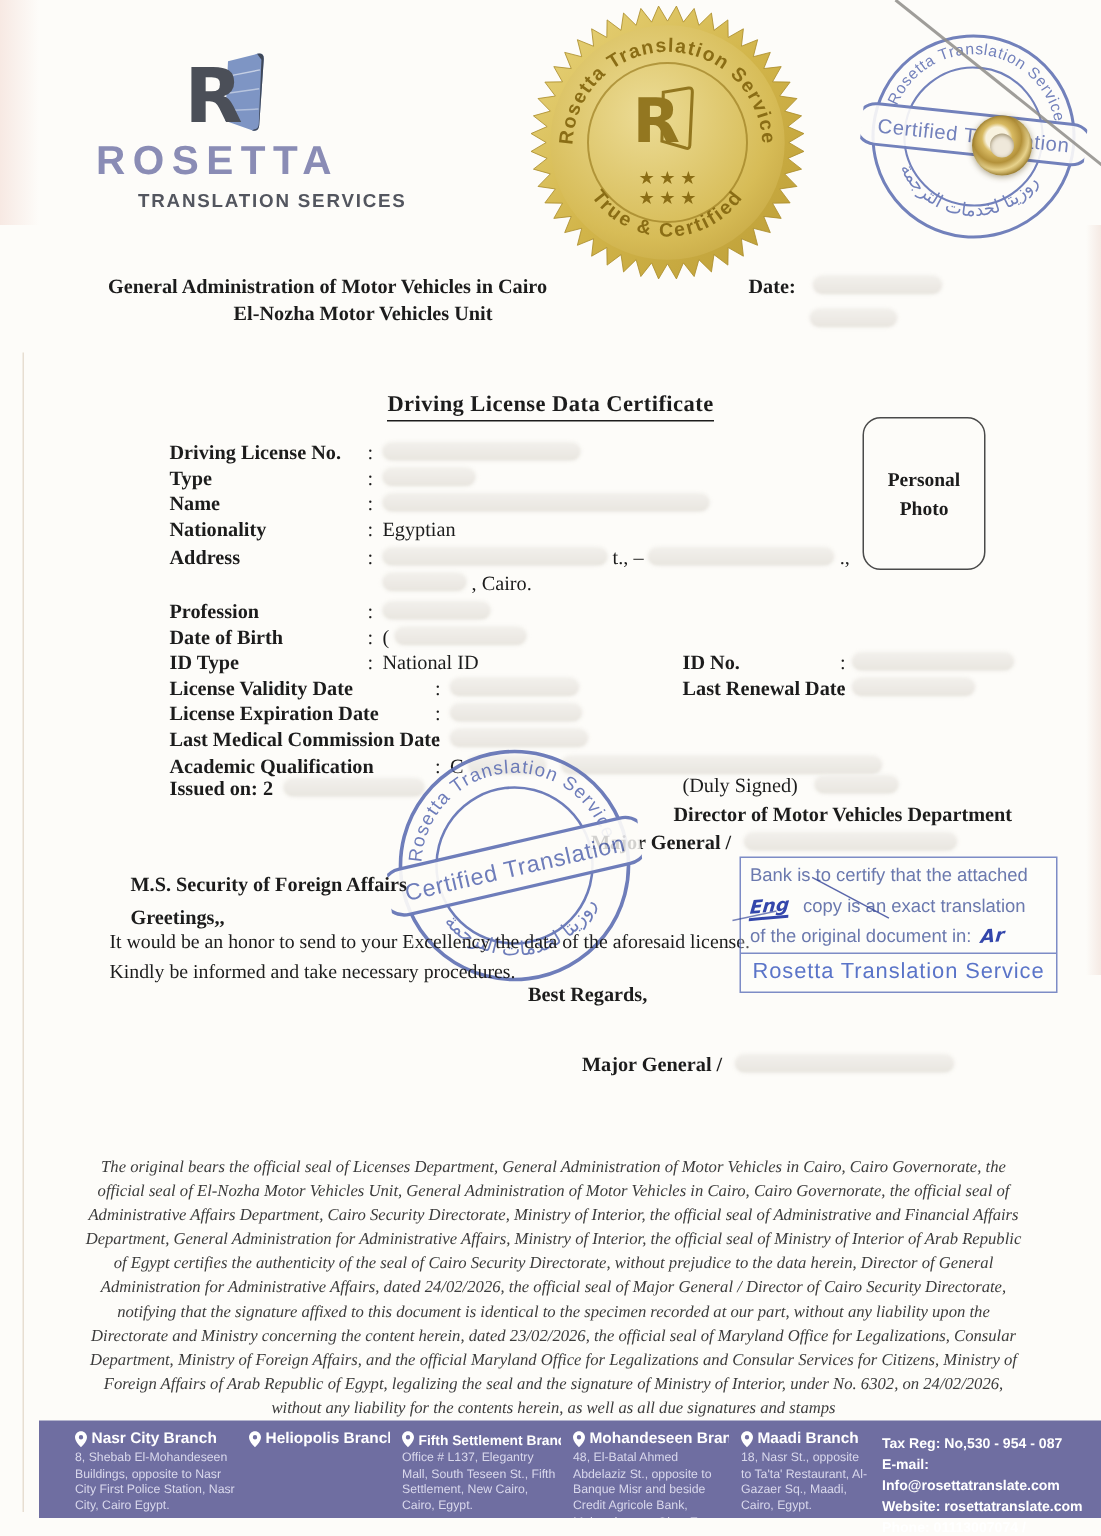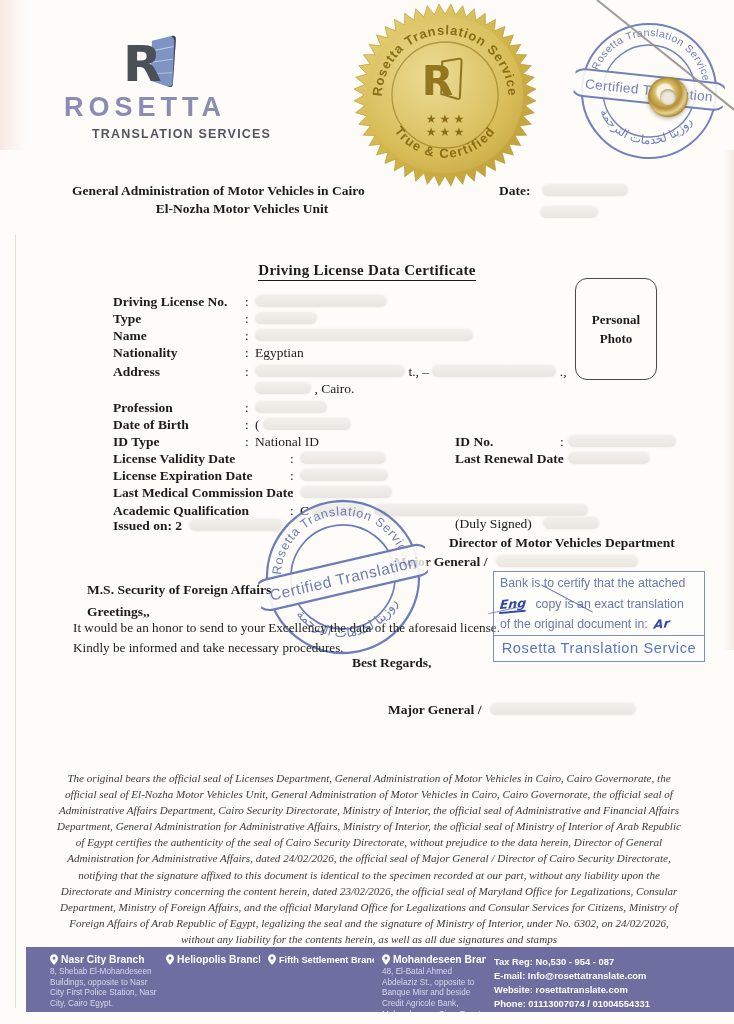--- a/index.html
+++ b/index.html
@@ -345,29 +345,39 @@
         <span>Heliopolis Branch</span>
       </div>
     </div>
     <div class="fcol" style="flex:0 0 106px">
       <div class="bname" style="font-size:9.2px">
         <svg class="pin" width="8" height="11" viewBox="0 0 12 16">
             <path fill="#ffffff" d="M6 0C2.7 0 0 2.7 0 6c0 4.5 6 10 6 10s6-5.5 6-10C12 2.7 9.3 0 6 0zm0 8.2A2.2 2.2 0 1 1 6 3.8a2.2 2.2 0 0 1 0 4.4z"></path>
           </svg>
         <span>Fifth Settlement Branch</span>
       </div>
+      <div class="baddr">Office # L137, Elegantry Mall, South Teseen St., Fifth Settlement, New Cairo, Cairo, Egypt.</div>
     </div>
     <div class="fcol" style="flex:0 0 104px">
       <div class="bname">
         <svg class="pin" width="8" height="11" viewBox="0 0 12 16">
             <path fill="#ffffff" d="M6 0C2.7 0 0 2.7 0 6c0 4.5 6 10 6 10s6-5.5 6-10C12 2.7 9.3 0 6 0zm0 8.2A2.2 2.2 0 1 1 6 3.8a2.2 2.2 0 0 1 0 4.4z"></path>
           </svg>
         <span>Mohandeseen Branch</span>
       </div>
       <div class="baddr">48, El-Batal Ahmed Abdelaziz St., opposite to Banque Misr and beside Credit Agricole Bank, Mohandeseen, Giza, Egypt.</div>
+    </div>
+    <div class="fcol" style="flex:0 0 86px">
+      <div class="bname">
+        <svg class="pin" width="8" height="11" viewBox="0 0 12 16">
+            <path fill="#ffffff" d="M6 0C2.7 0 0 2.7 0 6c0 4.5 6 10 6 10s6-5.5 6-10C12 2.7 9.3 0 6 0zm0 8.2A2.2 2.2 0 1 1 6 3.8a2.2 2.2 0 0 1 0 4.4z"></path>
+          </svg>
+        <span>Maadi Branch</span>
+      </div>
+      <div class="baddr">18, Nasr St., opposite to Ta'ta' Restaurant, Al-Gazaer Sq., Maadi, Cairo, Egypt.</div>
     </div>
     <div class="contact">
       <div>Tax Reg: No,530 - 954 - 087</div>
       <div>E-mail: Info@rosettatranslate.com</div>
       <div>Website: rosettatranslate.com</div>
       <div>Phone: 01113007074 / 01004554331</div>
     </div>
   </div>
 </div>
 

